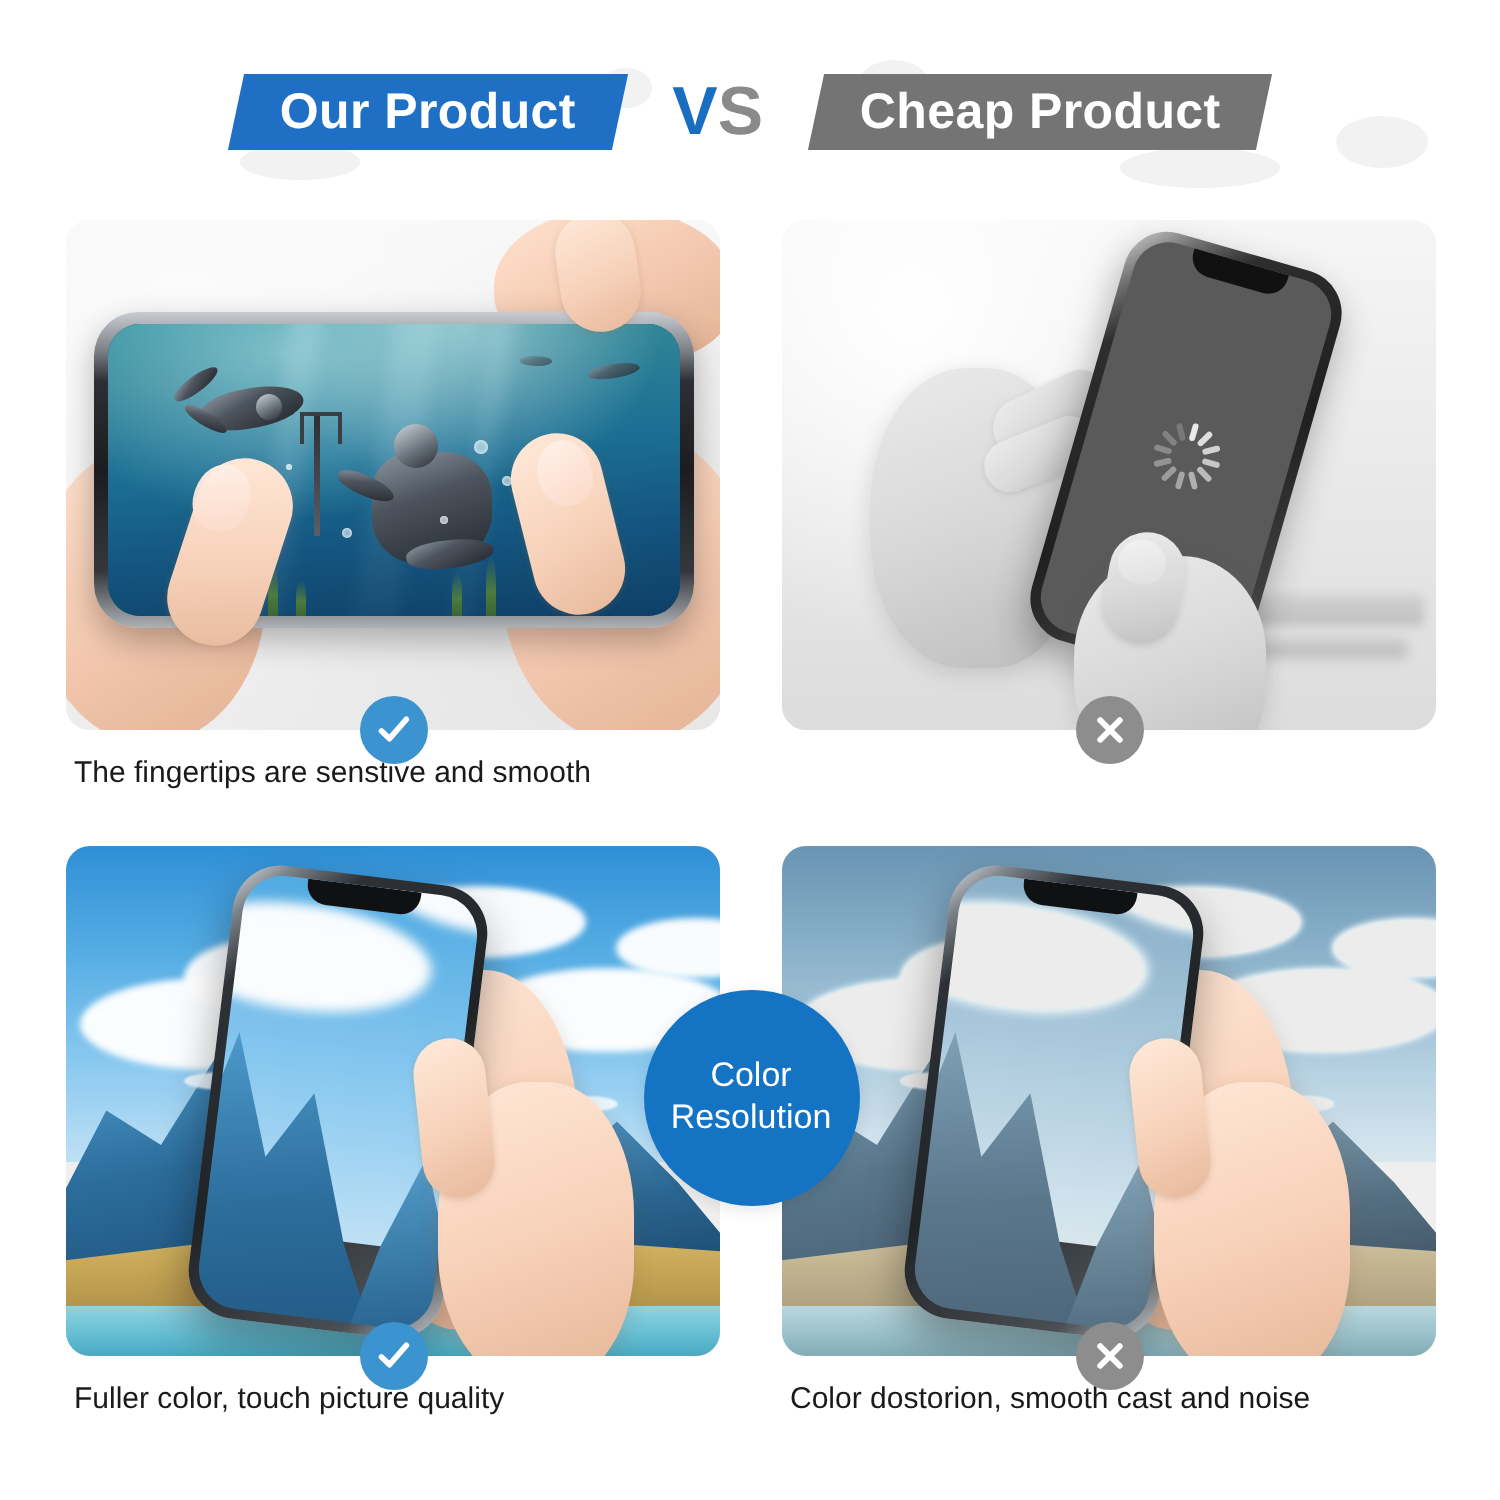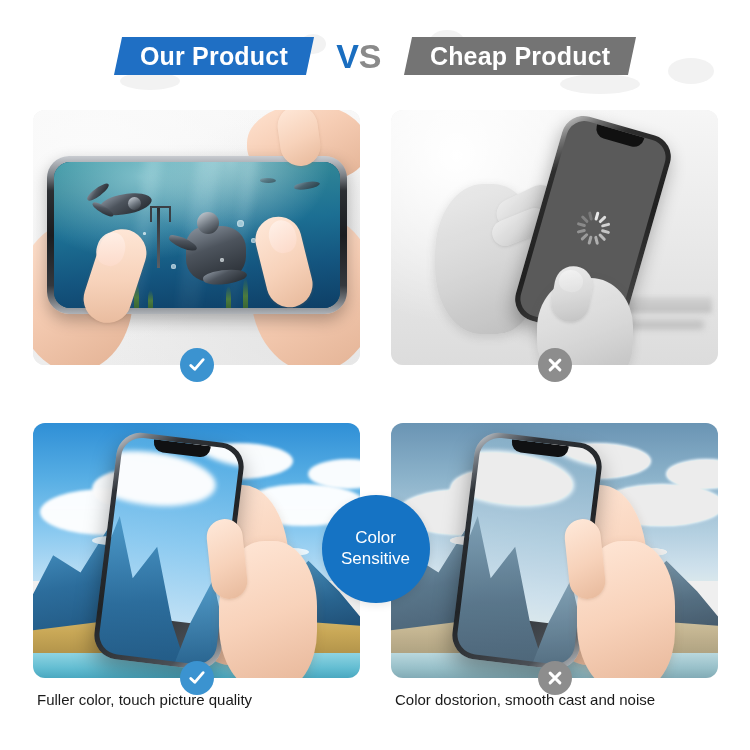--- a/index.html
+++ b/index.html
@@ -524,20 +524,21 @@
         <svg width="20" height="20" viewBox="0 0 24 24" aria-hidden="true">
           <path d="M4.5 12.6 L9.3 17.2 L19.4 5.6" fill="none" stroke="#ffffff" stroke-width="3.4" stroke-linecap="round" stroke-linejoin="round"></path>
         </svg>
       </div>
       <div class="verdict verdict-bad">
         <svg width="18" height="18" viewBox="0 0 24 24" aria-hidden="true">
           <path d="M5.5 5.5 L18.5 18.5 M18.5 5.5 L5.5 18.5" fill="none" stroke="#ffffff" stroke-width="4" stroke-linecap="round"></path>
         </svg>
       </div>
 
+      <div class="caption caption-left">The fingertips are senstive and smooth</div>
     </div>
 
     <div class="row">
 
       <div class="panel panel-left">
         <div class="scene">
           <div class="scene-mountain">
             <div class="sky"></div>
             <div class="cloud" style="left:2%;  top:26%; width:130px; height:46px;"></div>
             <div class="cloud" style="left:18%; top:18%; width:86px;  height:40px;"></div>
@@ -616,21 +617,21 @@
             </div>
           </div>
 
           <div class="hand-port front" style="left:186px; top:118px; width:98px; height:150px;"></div>
           <div class="finger" style="left:176px; top:96px; width:36px; height:80px; transform:rotate(-6deg); z-index:7;"></div>
         </div>
       </div>
 
       <div class="feature-circle">
         <span>Color</span>
-        <span>Sensitive</span>
+        <span>Resolution</span>
       </div>
 
       <div class="verdict verdict-good">
         <svg width="20" height="20" viewBox="0 0 24 24" aria-hidden="true">
           <path d="M4.5 12.6 L9.3 17.2 L19.4 5.6" fill="none" stroke="#ffffff" stroke-width="3.4" stroke-linecap="round" stroke-linejoin="round"></path>
         </svg>
       </div>
       <div class="verdict verdict-bad">
         <svg width="18" height="18" viewBox="0 0 24 24" aria-hidden="true">
           <path d="M5.5 5.5 L18.5 18.5 M18.5 5.5 L5.5 18.5" fill="none" stroke="#ffffff" stroke-width="4" stroke-linecap="round"></path>

